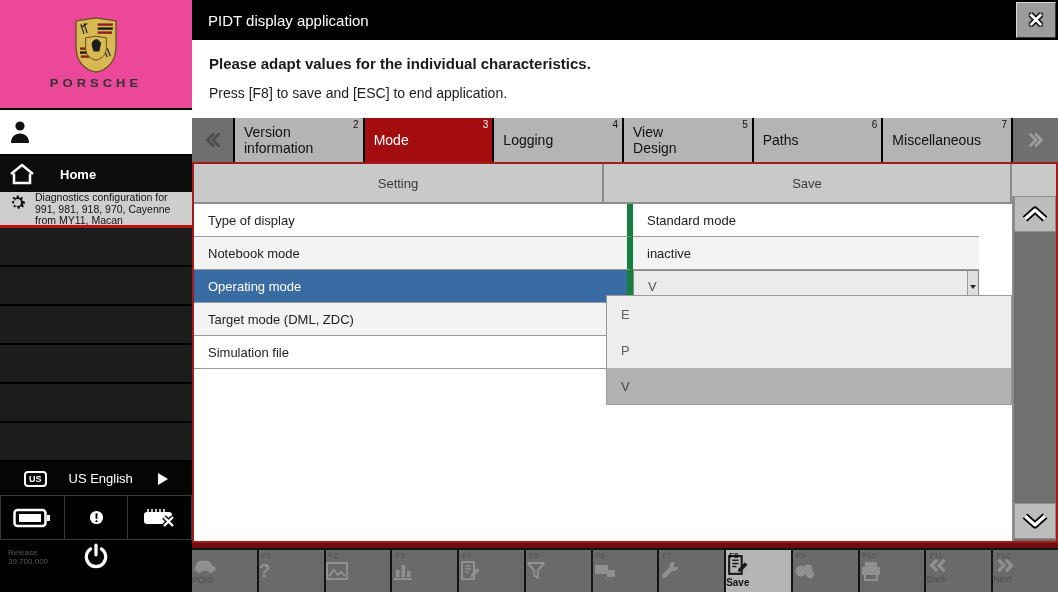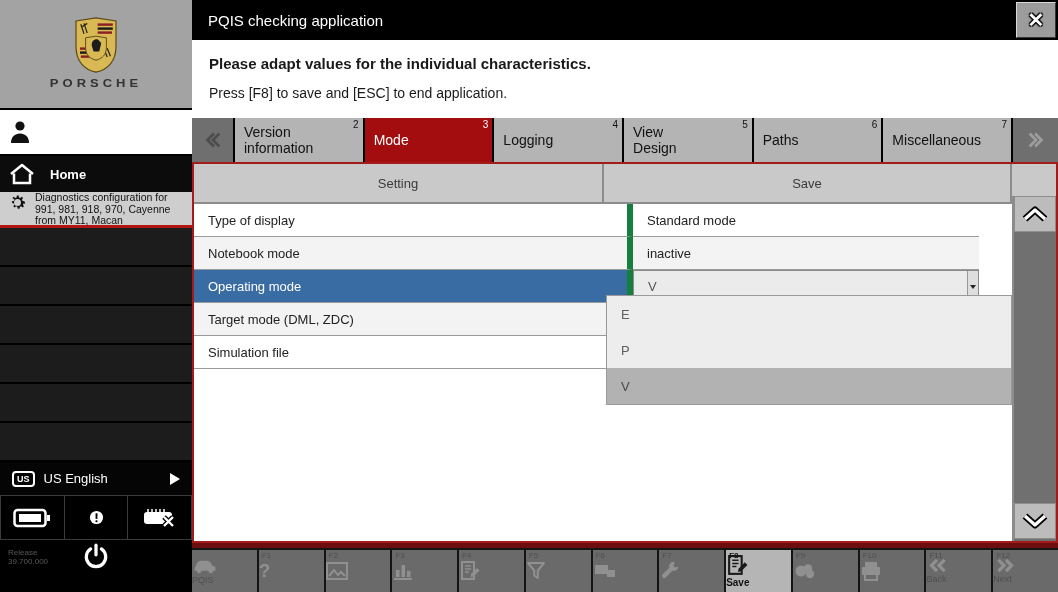--- a/index.html
+++ b/index.html
@@ -2,28 +2,28 @@
 <html><head>
 <meta charset="utf-8">
 <style>
 *{margin:0;padding:0;box-sizing:border-box}
 html,body{width:1058px;height:592px}
 body{font-family:"Liberation Sans",sans-serif;background:#000;overflow:hidden}
 .screen{position:relative;width:1058px;height:592px;background:#000}
 
 
 .sidebar{position:absolute;left:0;top:0;width:192px;height:592px;background:#000}
-.logo-area{height:110px;background:#a3a3a3;border-bottom:2px solid #000;display:flex;flex-direction:column;align-items:center;justify-content:center;gap:3px}
+.logo-area{height:110px;background:#ec4899;border-bottom:2px solid #000;display:flex;flex-direction:column;align-items:center;justify-content:center;gap:3px}
 .wordmark{font-size:13px;font-weight:bold;letter-spacing:4px;color:#333;transform:scaleY(.85)}
 .user-row{height:46px;background:#fff;border-bottom:2px solid #000;display:flex;align-items:center;padding-left:9px}
-.nav-home{height:36px;background:#0c0c0c;display:flex;align-items:center;gap:15px;padding-left:9px;color:#fff;font-weight:bold;font-size:13px;cursor:pointer}
+.nav-home{height:36px;background:#0c0c0c;display:flex;align-items:center;gap:25px;padding-left:9px;color:#fff;font-weight:bold;font-size:13px;cursor:pointer}
 .nav-diag{height:36px;background:#cecece;border-bottom:3px solid #b31414;display:flex;gap:7px;padding-left:7px;color:#111;cursor:pointer}
 .diag-label{width:150px;font-size:10.5px;line-height:11.5px}
 .empty-item{height:39px;background:#1c1c1c;border-bottom:2px solid #000}
-.lang-row{height:33px;background:#050505;display:flex;align-items:center;padding:0 12px;color:#fff;font-size:13px;gap:9px;cursor:pointer}
+.lang-row{height:33px;background:#050505;display:flex;align-items:center;padding:0 24px;color:#fff;font-size:13px;gap:22px;cursor:pointer}
 .us-badge{border:2px solid #fff;border-radius:4px;font-size:9px;font-weight:bold;padding:1px 3px;line-height:10px}
 .lang-arrow{margin-left:auto;width:0;height:0;border-left:10px solid #fff;border-top:6px solid transparent;border-bottom:6px solid transparent}
 .status-row{height:45px;display:flex;background:#000}
 .status-cell{flex:1;border:1px solid #3a3a3a;border-left:none;display:flex;align-items:center;justify-content:center;cursor:pointer}
 .status-cell:first-child{border-left:1px solid #3a3a3a}
 .sidebar-bottom{height:36px;position:relative;background:#000}
 .release{position:absolute;left:8px;top:8px;font-size:8px;color:#585858;line-height:9px}
 .power-btn{position:absolute;left:50%;top:3px;transform:translateX(-50%);cursor:pointer;background:none;border:none}
 
 
@@ -170,21 +170,21 @@
           <path d="M12 2 v9" stroke="#fff" stroke-width="3" stroke-linecap="round"></path>
           <path d="M7 5.5 a9 9 0 1 0 10 0" fill="none" stroke="#fff" stroke-width="3" stroke-linecap="round"></path>
         </svg>
       </button>
     </div>
   </aside>
 
   <div class="main">
 
     <header class="titlebar">
-      <span>PQIS checking application</span>
+      <span>PIDT display application</span>
       <button class="close-btn">
         <span>✕</span>
       </button>
     </header>
 
     <section class="message">
       <p class="msg1">Please adapt values for the individual characteristics.</p>
       <p class="msg2">Press [F8] to save and [ESC] to end application.</p>
     </section>
 

